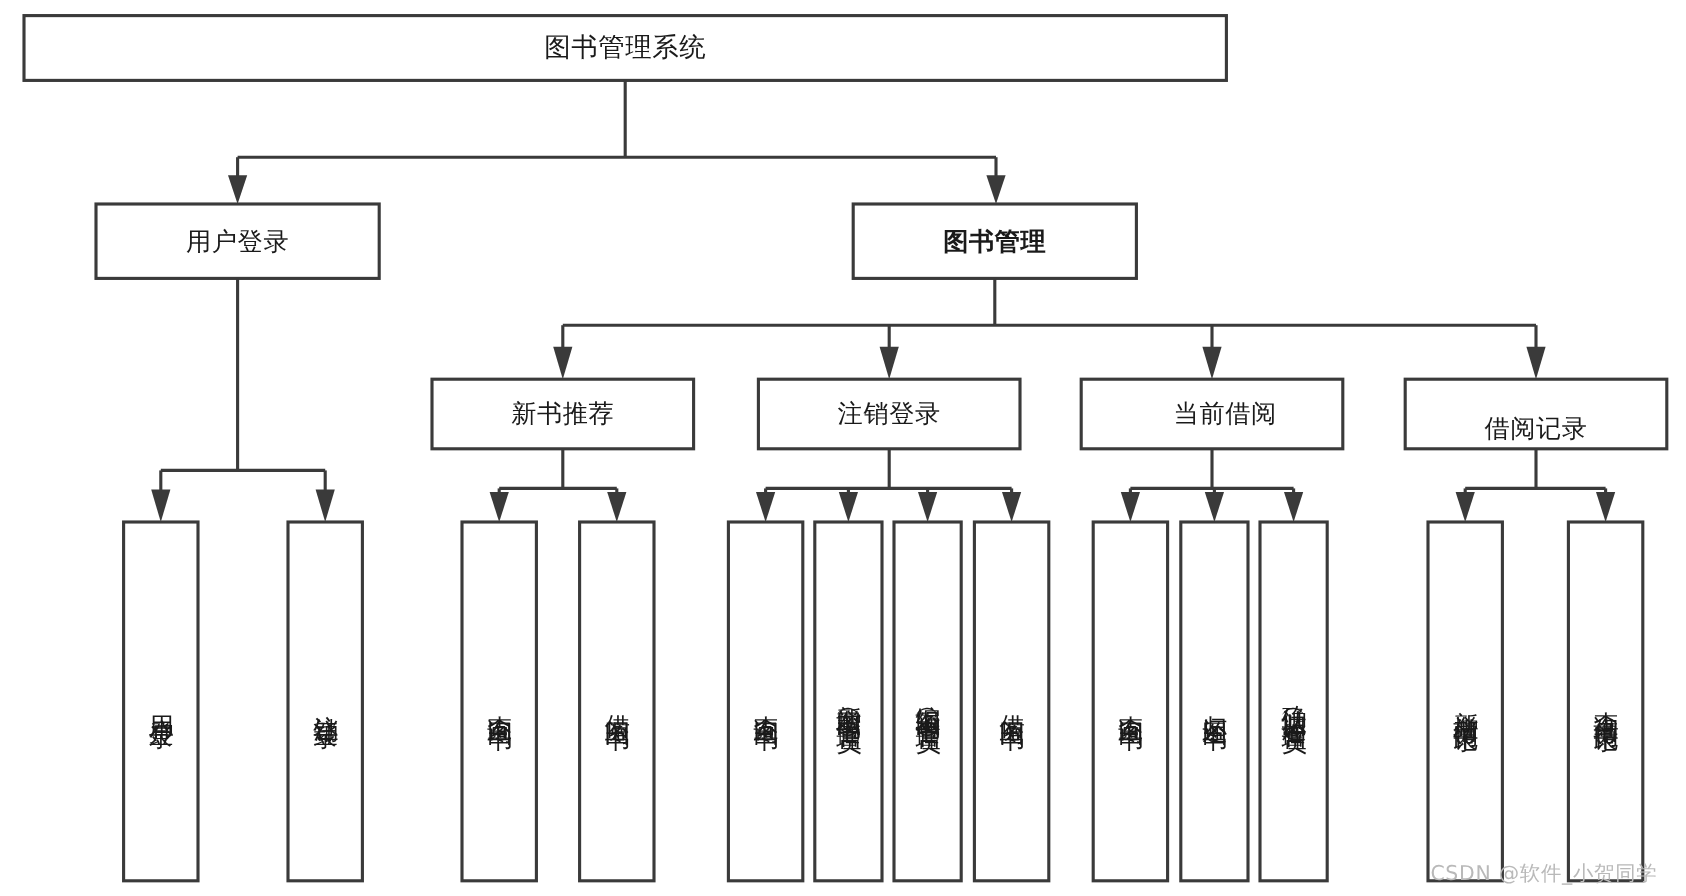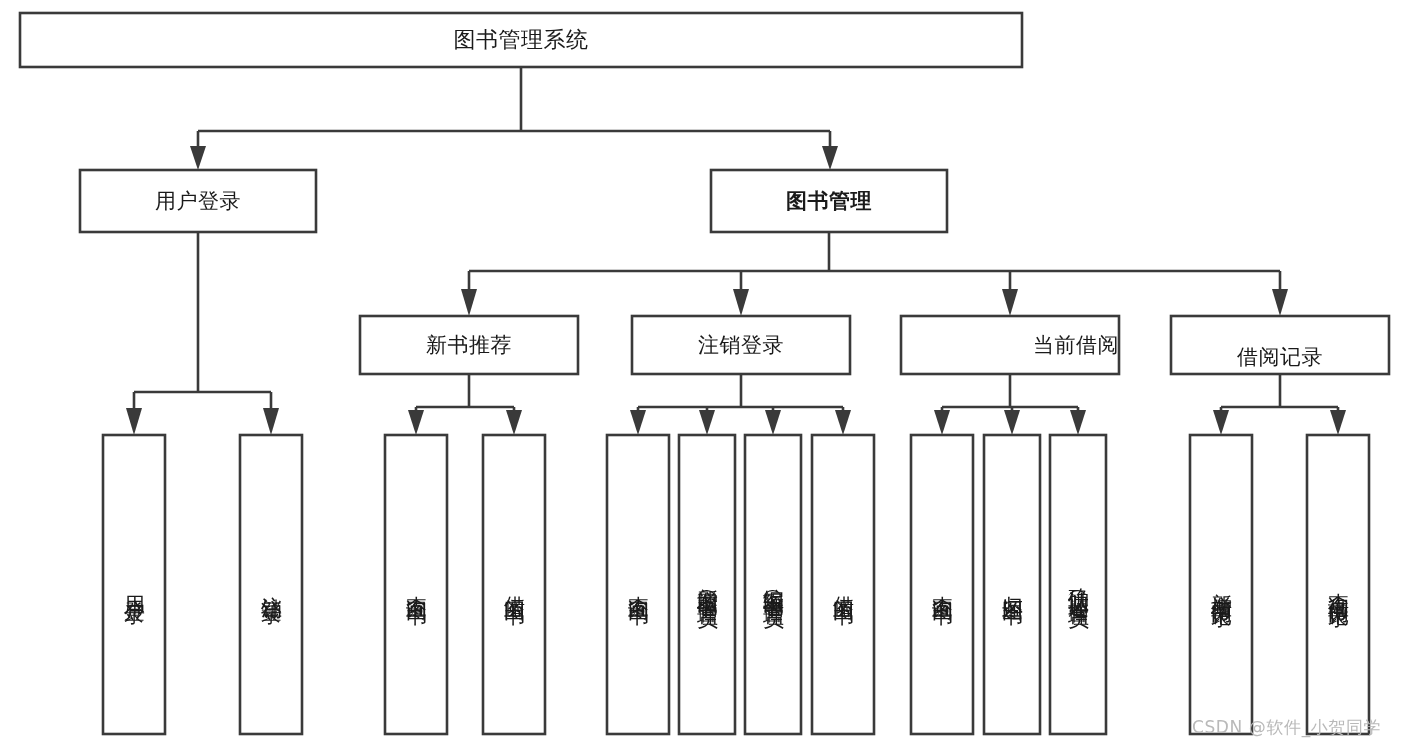--- a/index.html
+++ b/index.html
@@ -189,21 +189,21 @@
     <rect class="node-box" x="1307" y="435" width="62" height="299"></rect>
   </svg>
 
   <div class="label-h title" style="left:20px; top:13px; width:1002px; height:54px;">图书管理系统</div>
 
   <div class="label-h" style="left:80px; top:170px; width:236px; height:62px;">用户登录</div>
   <div class="label-h" style="left:711px; top:170px; width:236px; height:62px;font-weight:bold;">图书管理</div>
 
   <div class="label-h" style="left:360px; top:316px; width:218px; height:58px;border-radius:16px;">新书推荐</div>
   <div class="label-h" style="left:632px; top:316px; width:218px; height:58px;">注销登录</div>
-  <div class="label-h" style="left:938px; top:316px; width:218px; height:58px;padding-left:29px;">当前借阅</div>
+  <div class="label-h" style="left:883px; top:316px; width:218px; height:58px;padding-left:29px;">当前借阅</div>
   <div class="label-h" style="left:1171px; top:316px; width:218px; height:58px;margin-top:12px;">借阅记录</div>
 
   <div class="label-v" style="left:103px; top:435px; width:62px; height:299px;">用户登录</div>
   <div class="label-v" style="left:240px; top:435px; width:62px; height:299px;">注销登录</div>
   <div class="label-v" style="left:385px; top:435px; width:62px; height:299px;">查询图书</div>
   <div class="label-v" style="left:483px; top:435px; width:62px; height:299px;">借阅图书</div>
   <div class="label-v" style="left:607px; top:435px; width:62px; height:299px;">查询图书</div>
   <div class="label-v" style="left:679px; top:435px; width:56px; height:299px;">新增图书（管理员）</div>
   <div class="label-v" style="left:745px; top:435px; width:56px; height:299px;">编辑图书（管理员）</div>
   <div class="label-v" style="left:812px; top:435px; width:62px; height:299px;">借阅图书</div>

